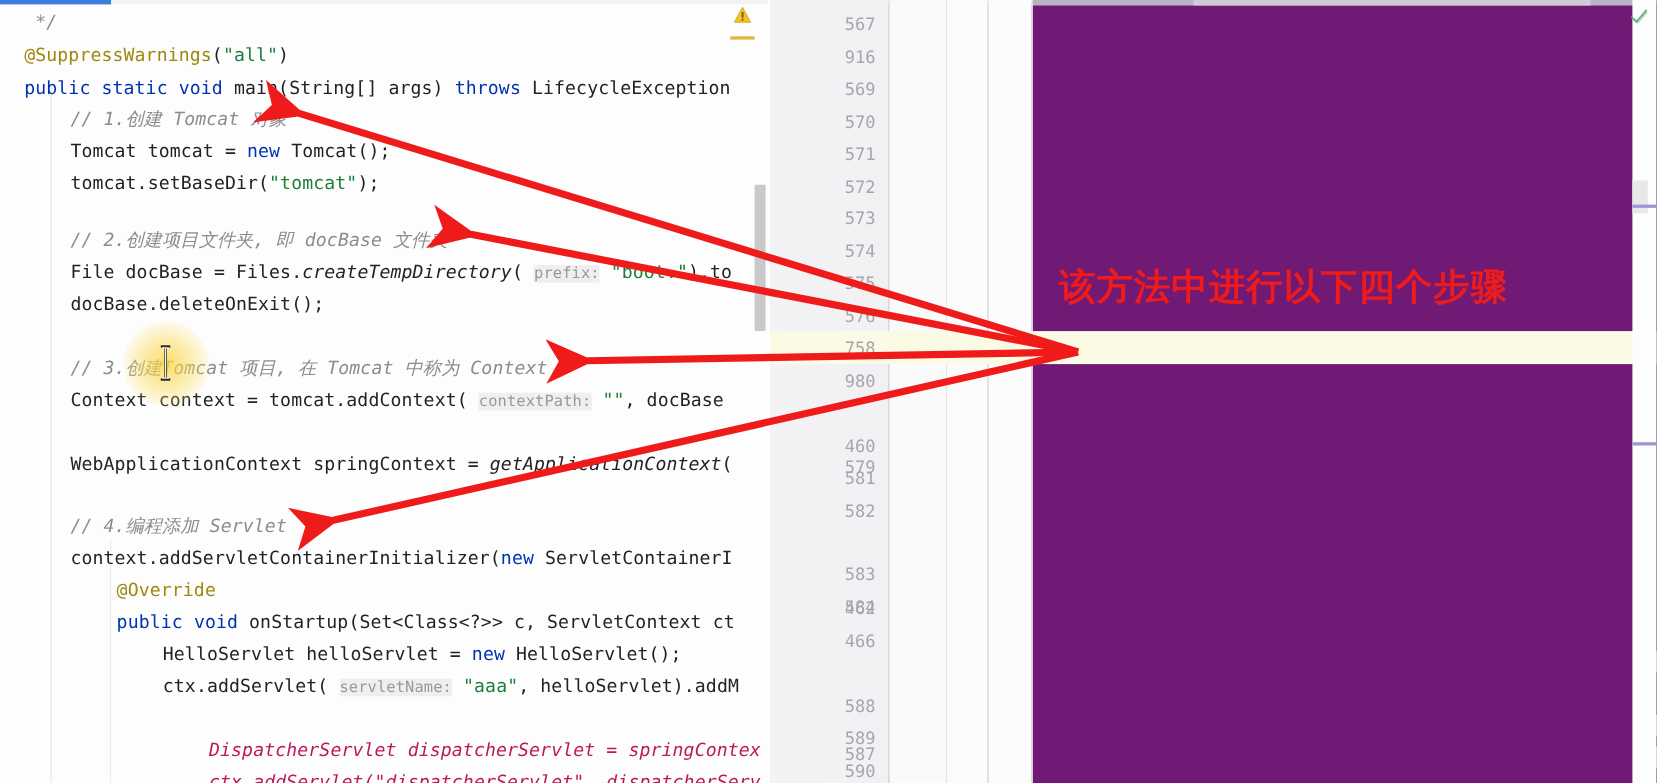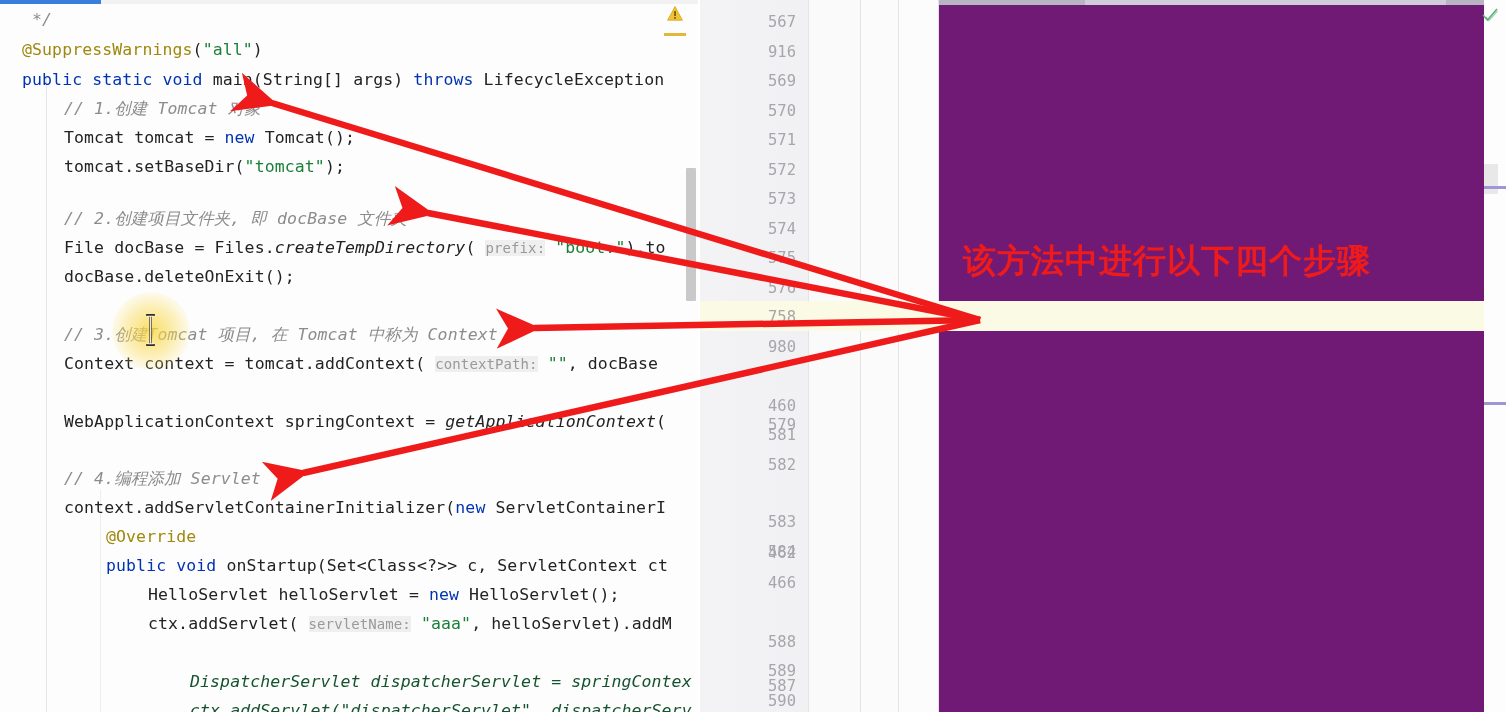--- a/index.html
+++ b/index.html
@@ -53,21 +53,21 @@
   .left-edge{
     position:absolute;right:0;top:0;width:2px;height:712px;background:#ffffff;
   }
 
   
   .kw{color:#0033b3;}
   .ann{color:#9e880d;}
   .str{color:#1a7f37;}
   .cmt{color:#8c8c8c;font-style:italic;}
   .hint{color:#999999;background:#efefef;font-size:14px;}
-  .greyed{color:#14532d;font-style:italic;}
+  .greyed{color:#be185d;font-style:italic;}
   .plain{color:#222222;}
 
   
   .click-glow{
     position:absolute;left:112px;top:292px;width:78px;height:78px;
     border-radius:50%;
     background:radial-gradient(circle,rgba(250,214,60,.78) 0%,rgba(250,220,90,.46) 42%,rgba(252,230,130,.13) 70%,rgba(255,240,170,0) 100%);
     pointer-events:none;
   }
   .ibeam{position:absolute;left:144px;top:313px;width:13px;height:34px;}

